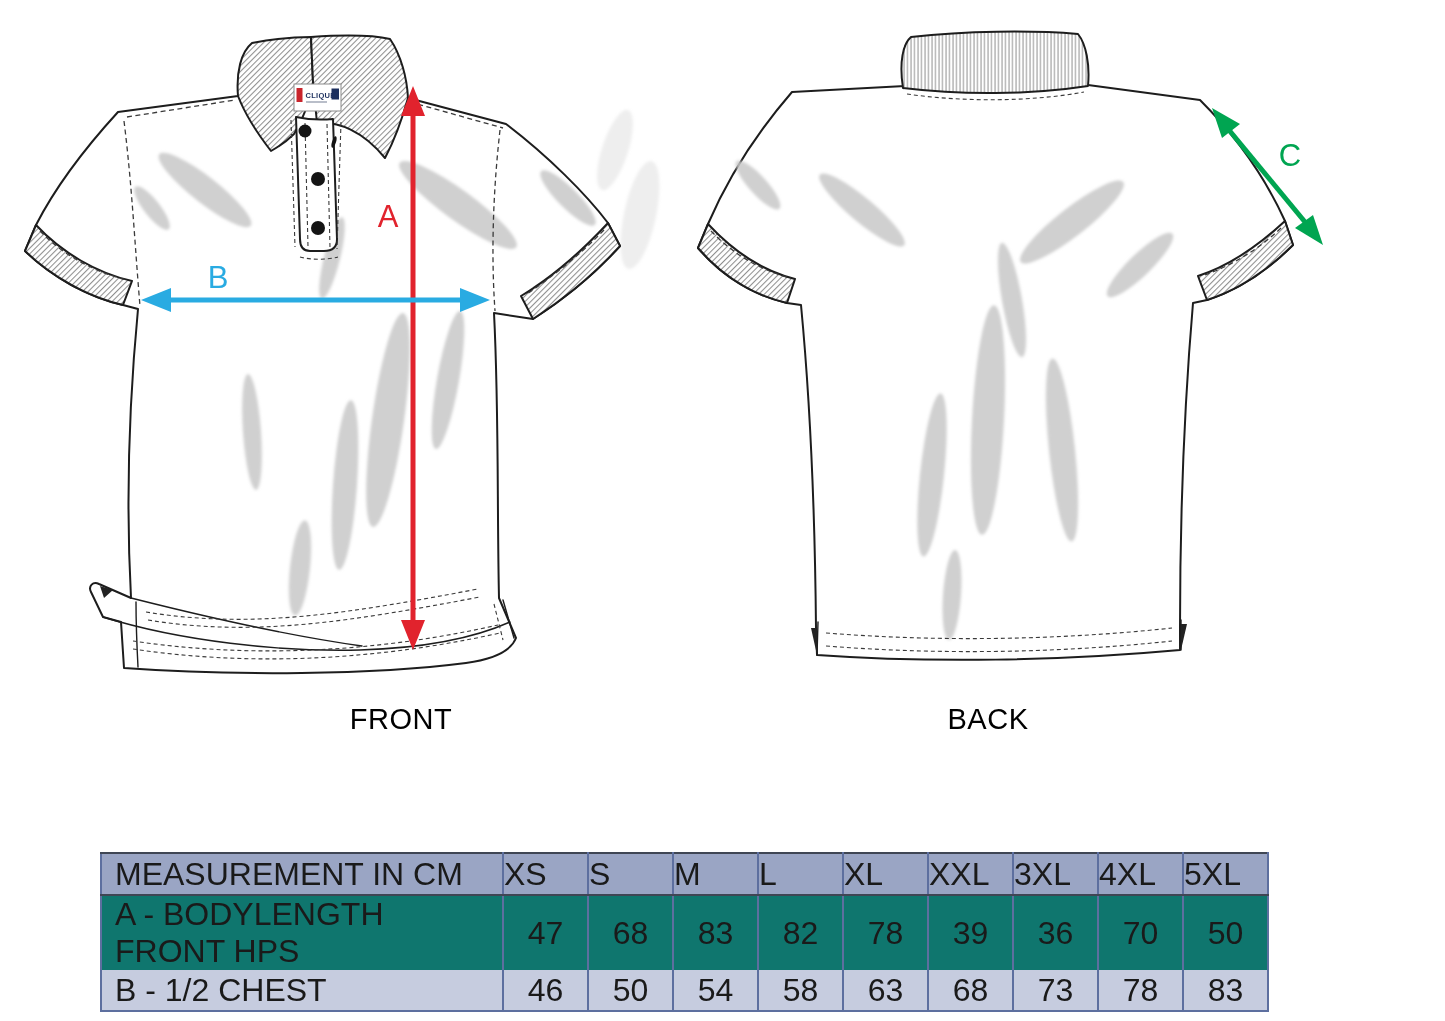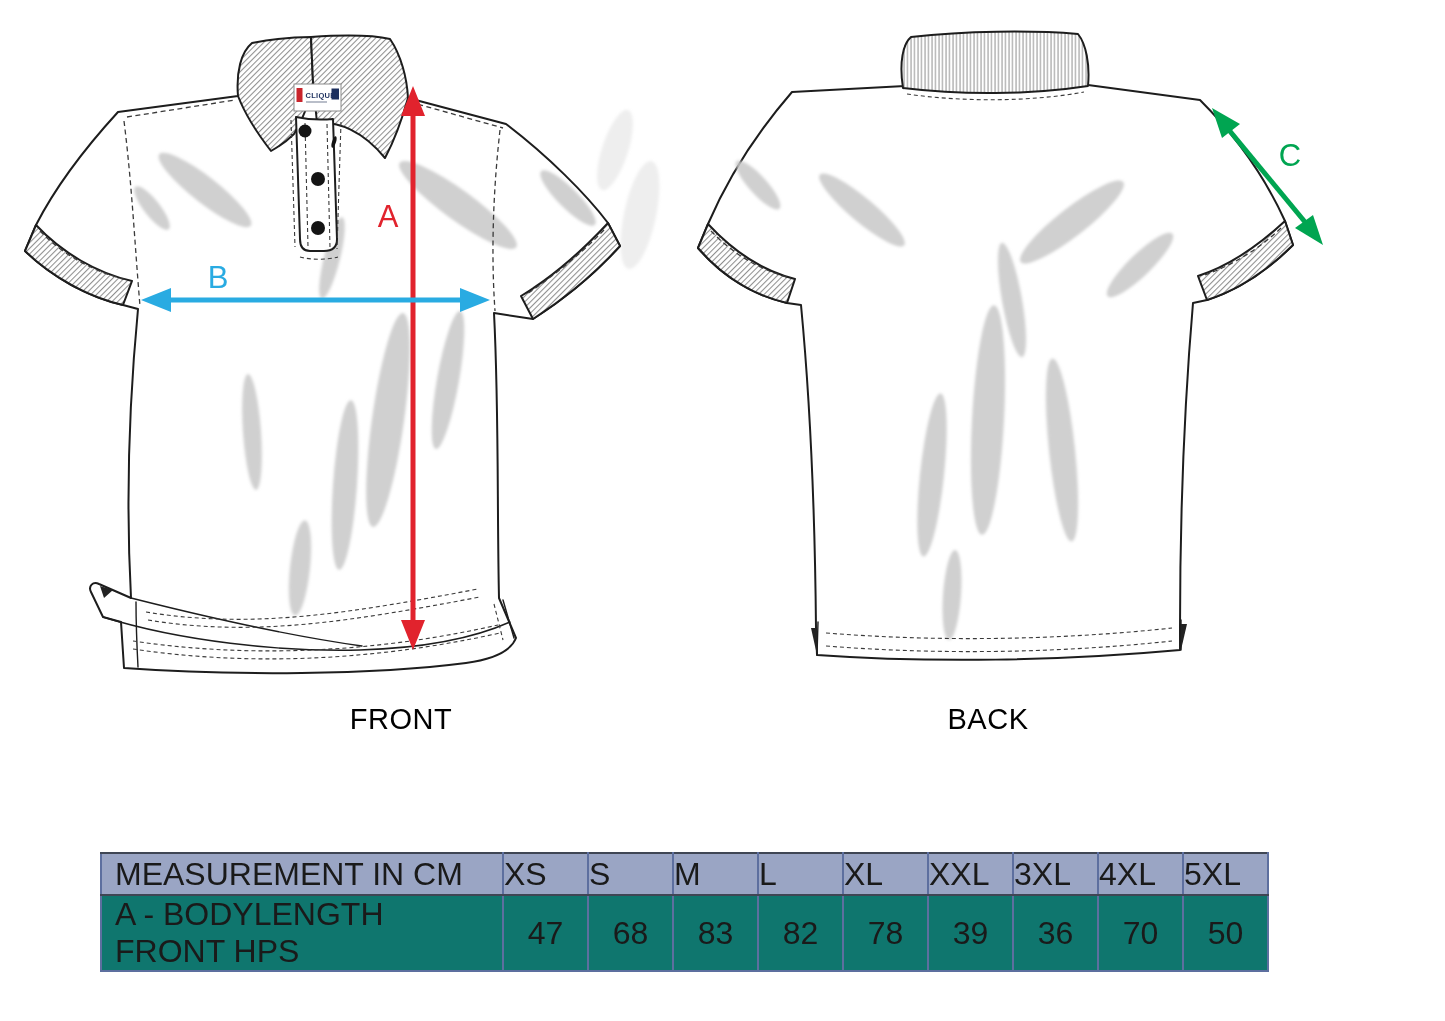--- a/index.html
+++ b/index.html
@@ -223,16 +223,28 @@
           <td>47</td>
           <td>68</td>
           <td>83</td>
           <td>82</td>
           <td>78</td>
           <td>39</td>
           <td>36</td>
           <td>70</td>
           <td>50</td>
         </tr>
+        <tr class="alt">
+          <td class="lbl">B - 1/2 CHEST</td>
+          <td>46</td>
+          <td>50</td>
+          <td>54</td>
+          <td>58</td>
+          <td>63</td>
+          <td>68</td>
+          <td>73</td>
+          <td>78</td>
+          <td>83</td>
+        </tr>
       </tbody>
     </table>
   </div>
 </div>
 
 </body></html>

